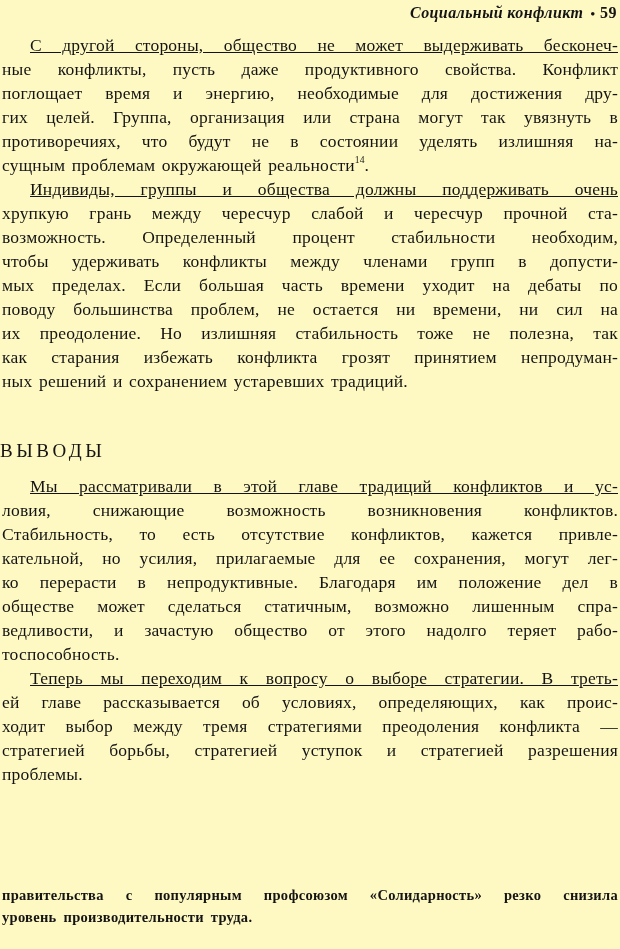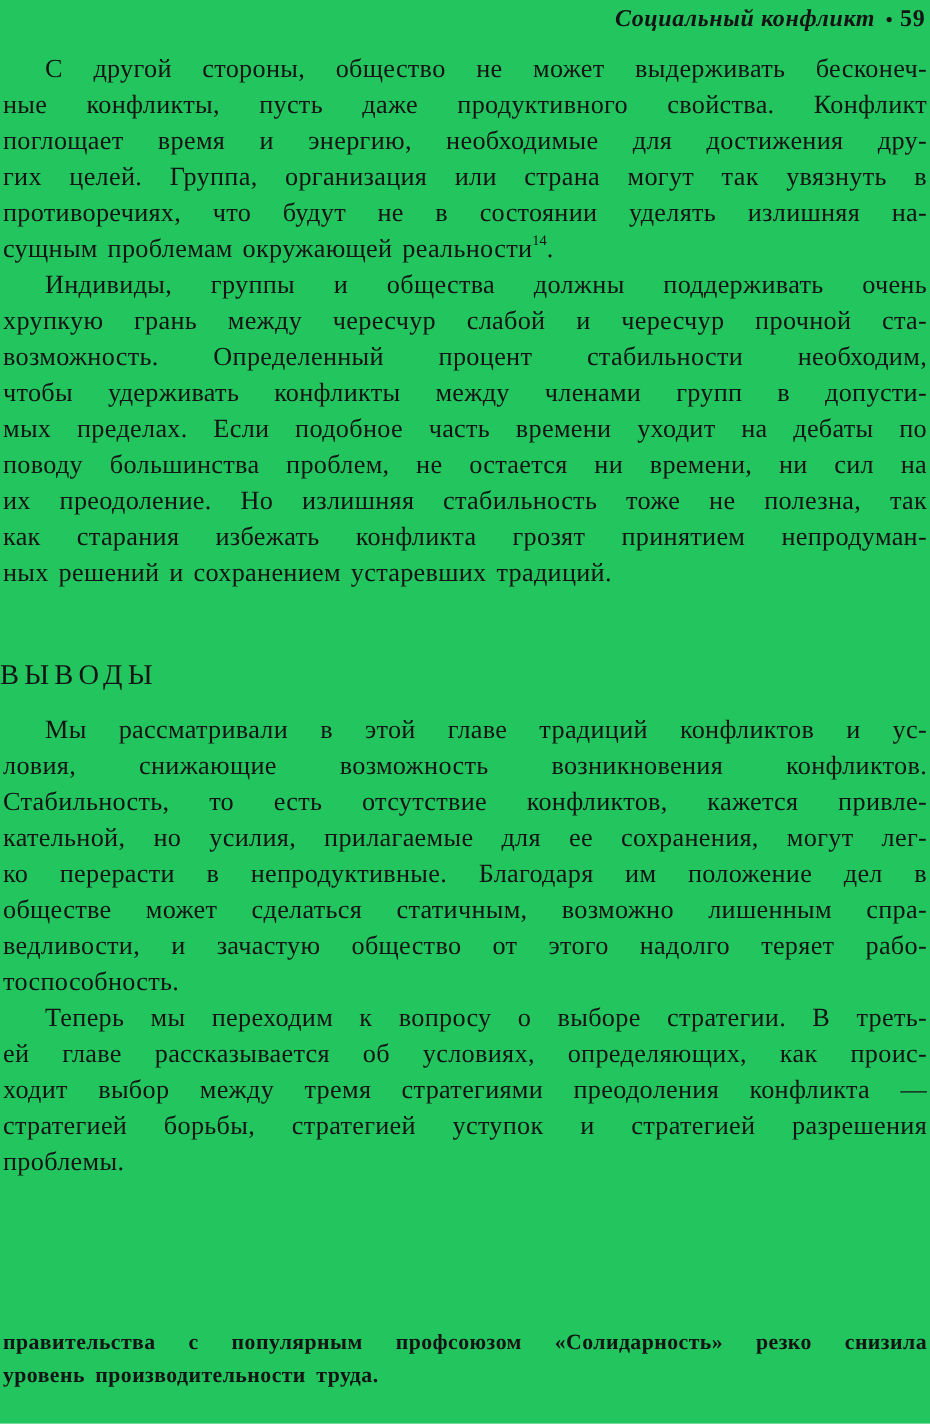--- a/index.html
+++ b/index.html
@@ -12,21 +12,21 @@
       height: 949px;
       overflow: hidden;
       font-family: "Liberation Serif", serif;
       color: #141414;
     }
     .page {
       position: relative;
       width: 620px;
       height: 949px;
       box-sizing: border-box;
-      background: #22c55e;
+      background: #fef9c3;
     }
     .running-header {
       position: absolute;
       top: 3px;
       left: 2px;
       right: 3px;
       text-align: right;
       font-size: 16px;
       line-height: 20px;
       font-weight: bold;
@@ -56,20 +56,21 @@
     .block-2 { top: 474px; }
     .line {
       text-align: justify;
       text-align-last: justify;
     }
     .line.last {
       text-align-last: left;
     }
     .line.first {
       text-indent: 28px;
+      text-decoration: underline;
     }
     .section-heading {
       position: absolute;
       top: 440px;
       left: 0;
       right: 0;
       margin: 0;
       text-align: left;
       font-size: 19px;
       line-height: 22px;
@@ -115,21 +116,21 @@
         <div class="line">поглощает время и энергию, необходимые для достижения дру-</div>
         <div class="line">гих целей. Группа, организация или страна могут так увязнуть в</div>
         <div class="line">противоречиях, что будут не в состоянии уделять излишняя на-</div>
         <div class="line last">сущным проблемам окружающей реальности<sup>14</sup>.</div>
       </div>
     <div class="para">
         <div class="line first">Индивиды, группы и общества должны поддерживать очень</div>
         <div class="line">хрупкую грань между чересчур слабой и чересчур прочной ста-</div>
         <div class="line">возможность. Определенный процент стабильности необходим,</div>
         <div class="line">чтобы удерживать конфликты между членами групп в допусти-</div>
-        <div class="line">мых пределах. Если подобное часть времени уходит на дебаты по</div>
+        <div class="line">мых пределах. Если большая часть времени уходит на дебаты по</div>
         <div class="line">поводу большинства проблем, не остается ни времени, ни сил на</div>
         <div class="line">их преодоление. Но излишняя стабильность тоже не полезна, так</div>
         <div class="line">как старания избежать конфликта грозят принятием непродуман-</div>
         <div class="line last">ных решений и сохранением устаревших традиций.</div>
       </div>
   </section>
 
   <h2 class="section-heading">ВЫВОДЫ</h2>
 
   <section class="text-block block-2">

